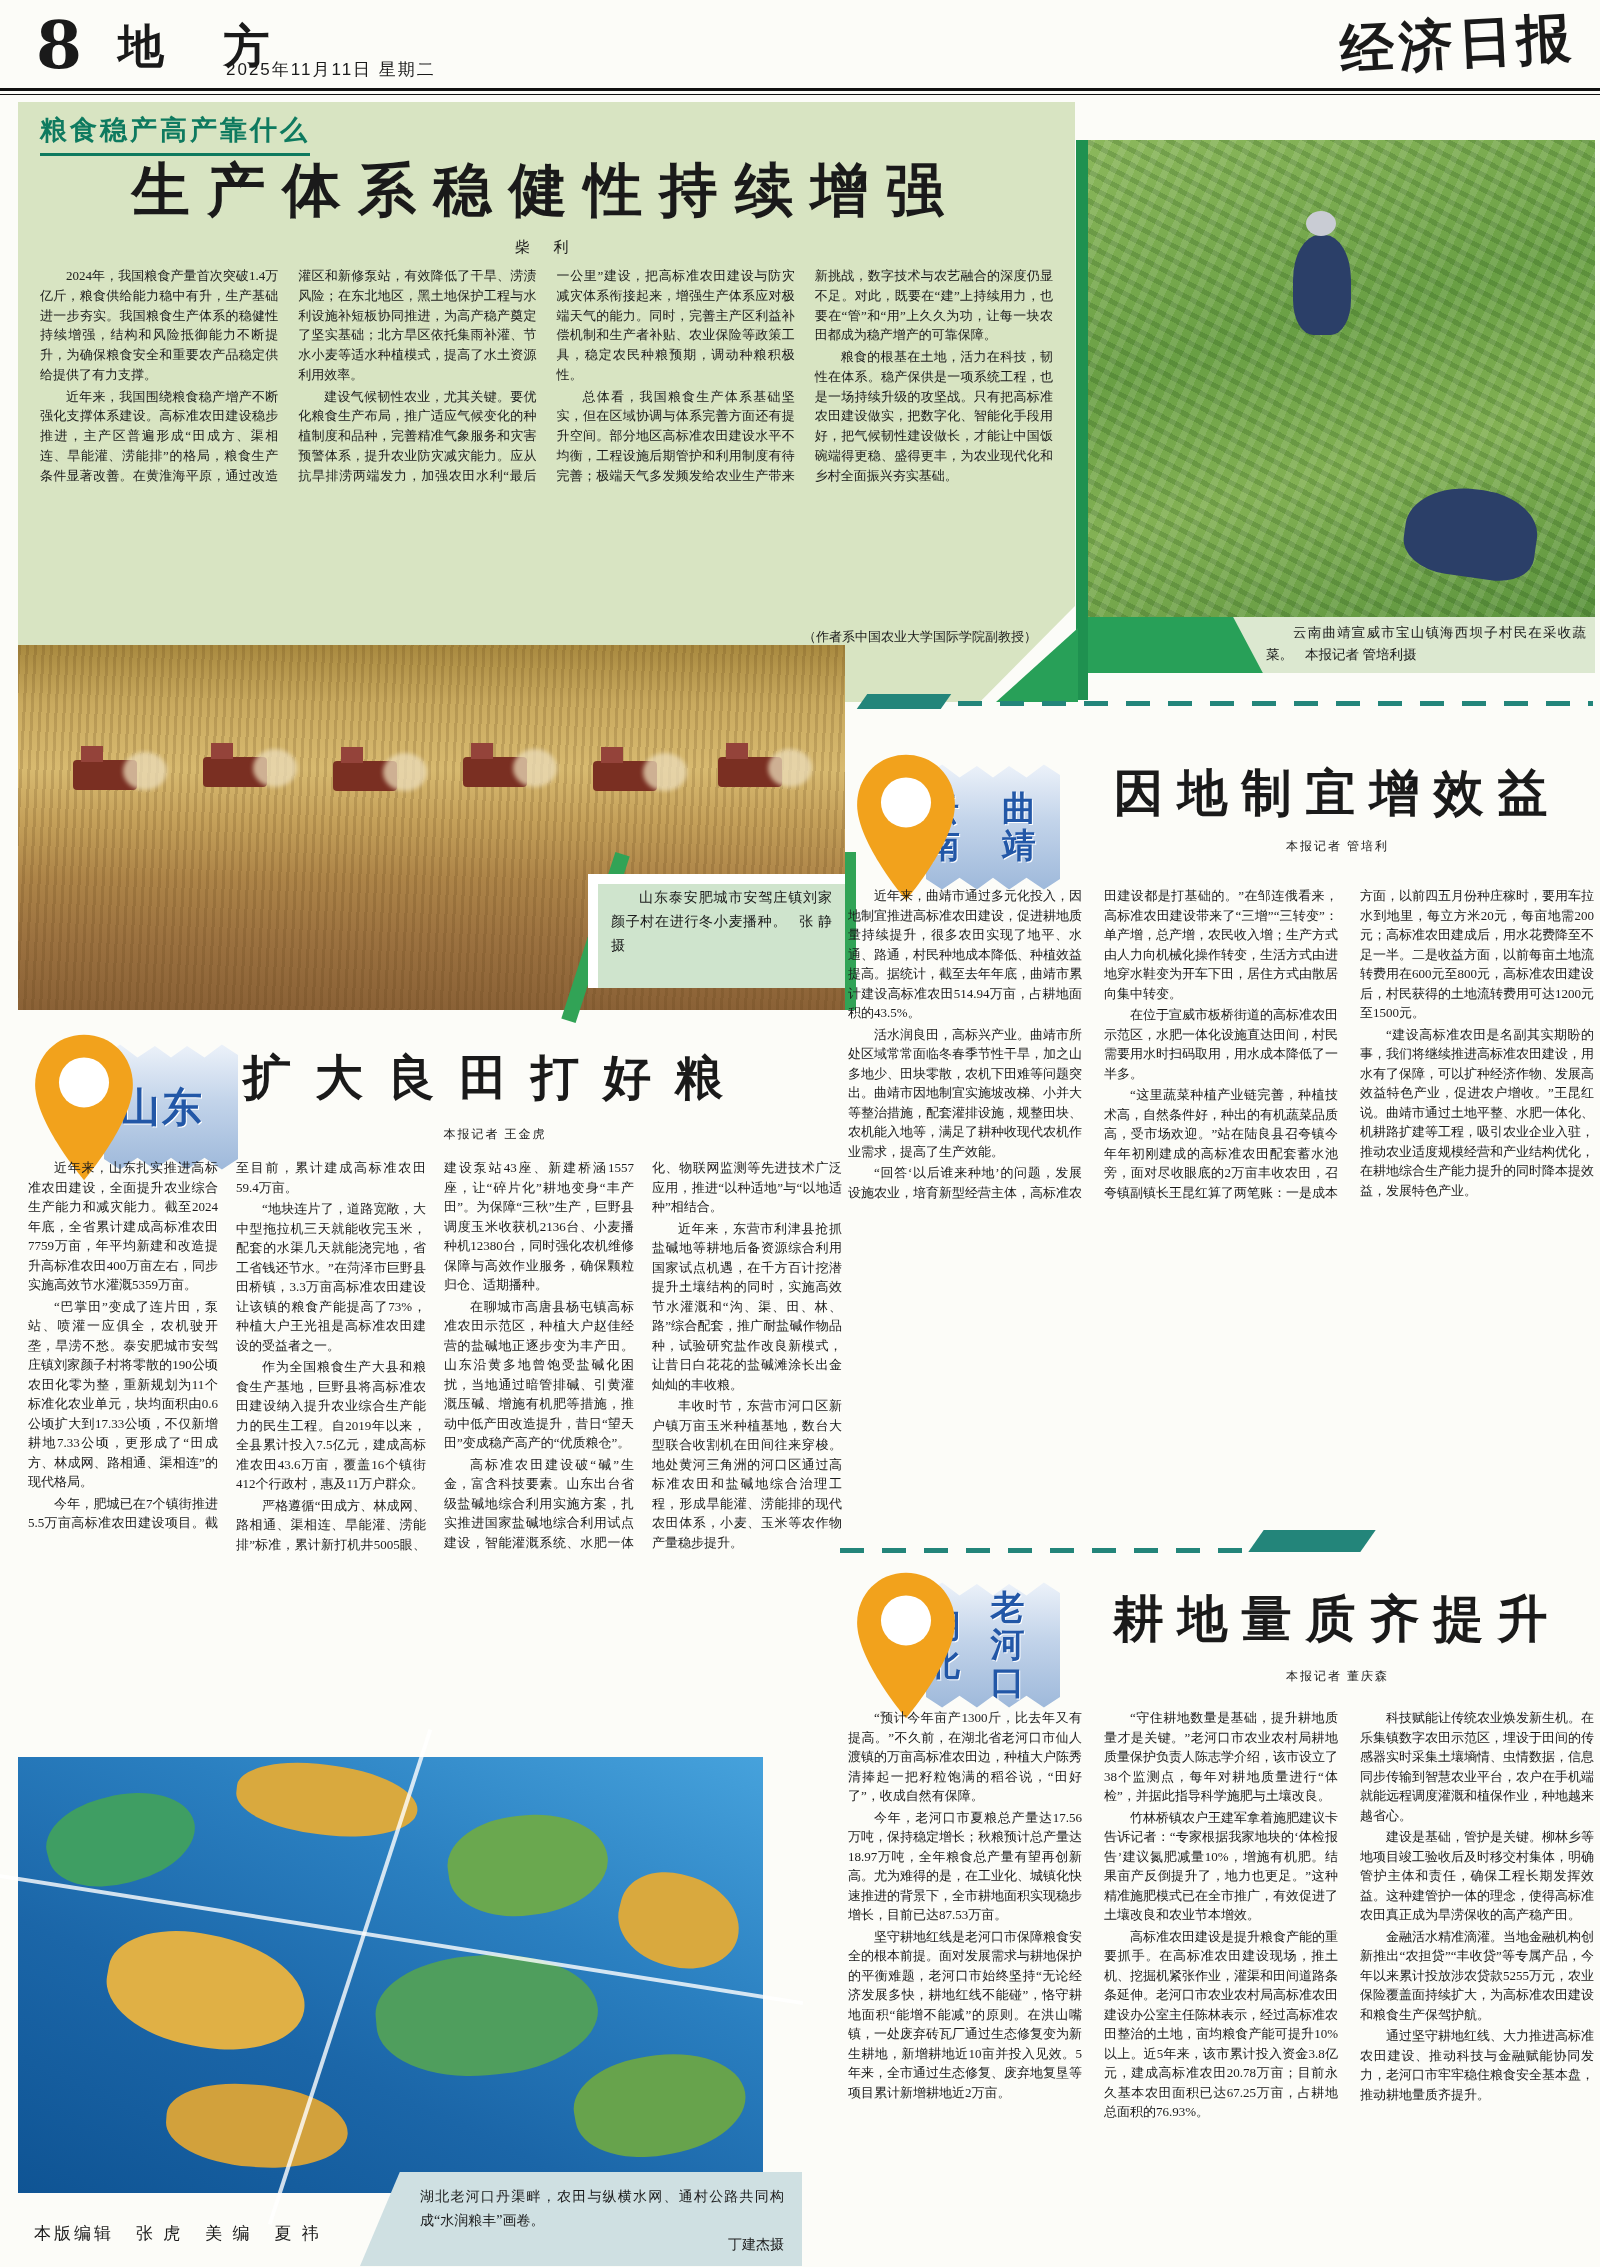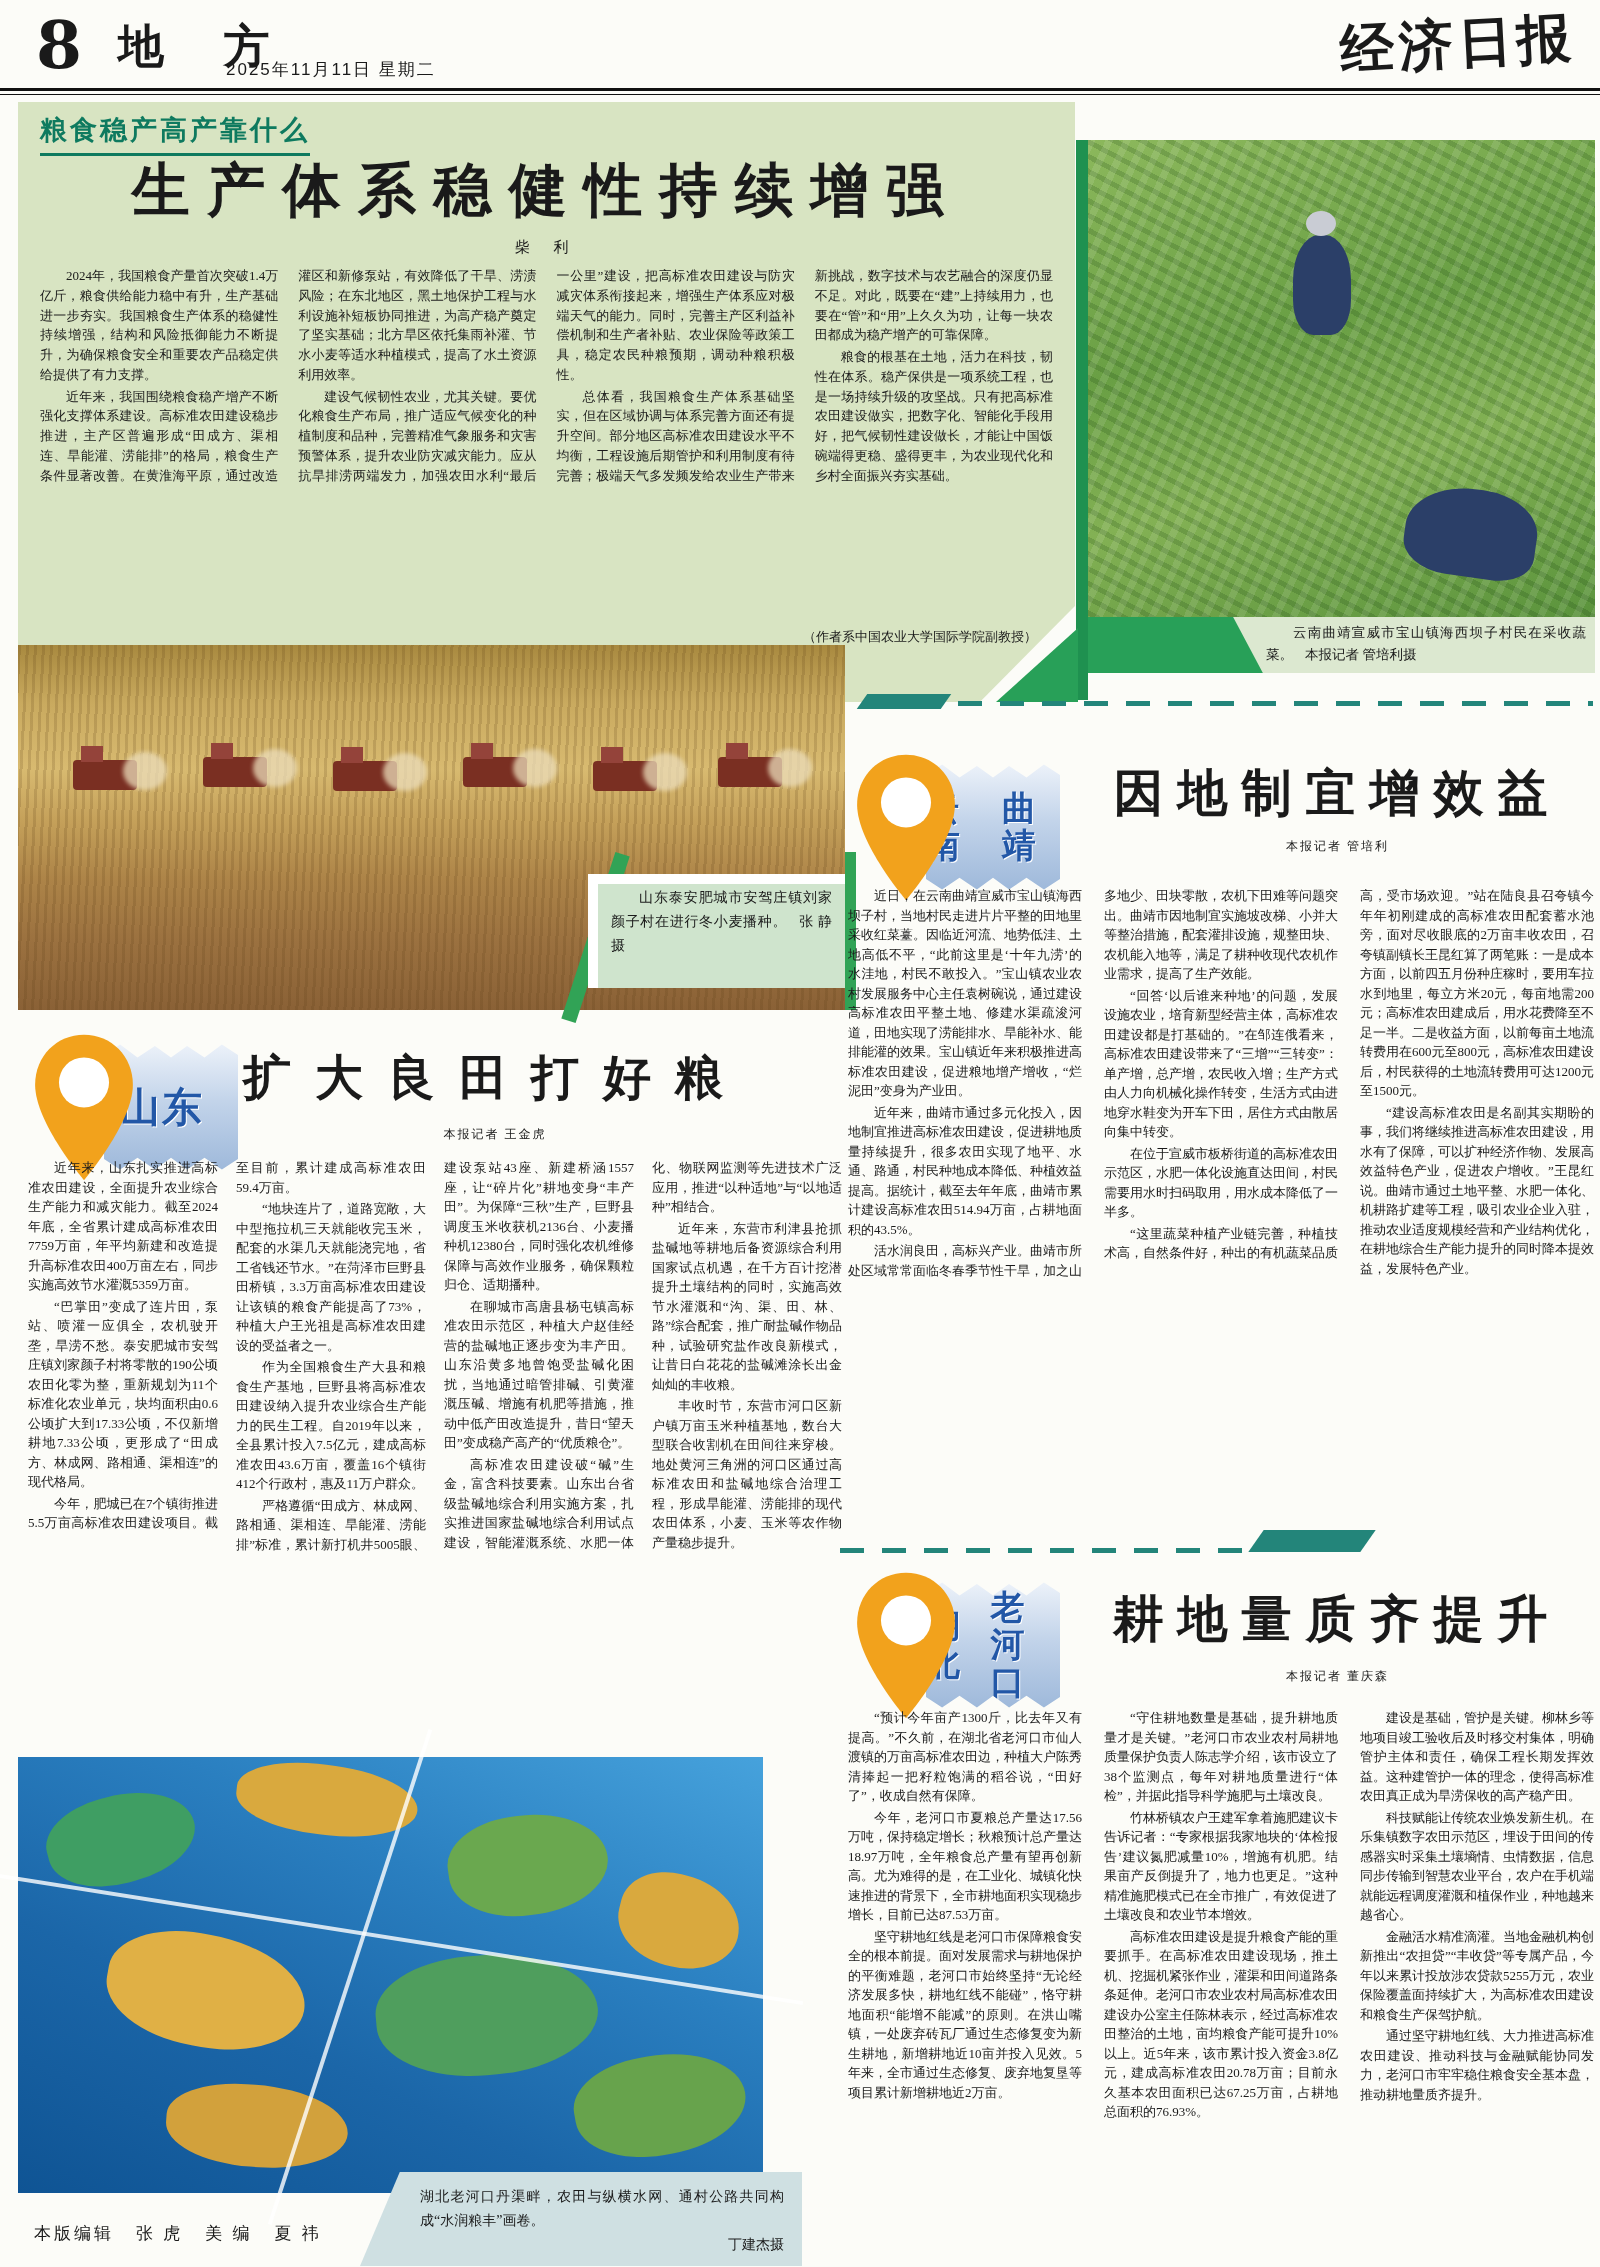--- a/index.html
+++ b/index.html
@@ -191,21 +191,20 @@
         <i>曲靖</i>
       </span>
       <svg viewBox="0 0 100 130">
         <path d="M50 4 C27 4 9 22 9 46 c0 32 41 80 41 80 s41-48 41-80 C91 22 73 4 50 4 Z" fill="#f2a21c"></path>
         <circle cx="50" cy="44" r="21" fill="#fff"></circle>
       </svg>
     </div>
     <h2>因地制宜增效益</h2>
     <div class="byline">本报记者 管培利</div>
     <div class="body">
-        <p class="para">近日，在云南曲靖宣威市宝山镇海西坝子村，当地村民走进片片平整的田地里采收红菜薹。因临近河流、地势低洼、土地高低不平，“此前这里是‘十年九涝’的水洼地，村民不敢投入。”宝山镇农业农村发展服务中心主任袁树碗说，通过建设高标准农田平整土地、修建水渠疏浚河道，田地实现了涝能排水、旱能补水、能排能灌的效果。宝山镇近年来积极推进高标准农田建设，促进粮地增产增收，“烂泥田”变身为产业田。</p>
         <p class="para">近年来，曲靖市通过多元化投入，因地制宜推进高标准农田建设，促进耕地质量持续提升，很多农田实现了地平、水通、路通，村民种地成本降低、种植效益提高。据统计，截至去年年底，曲靖市累计建设高标准农田514.94万亩，占耕地面积的43.5%。</p>
         <p class="para">活水润良田，高标兴产业。曲靖市所处区域常常面临冬春季节性干旱，加之山多地少、田块零散，农机下田难等问题突出。曲靖市因地制宜实施坡改梯、小并大等整治措施，配套灌排设施，规整田块、农机能入地等，满足了耕种收现代农机作业需求，提高了生产效能。</p>
         <p class="para">“回答‘以后谁来种地’的问题，发展设施农业，培育新型经营主体，高标准农田建设都是打基础的。”在邹连俄看来，高标准农田建设带来了“三增”“三转变”：单产增，总产增，农民收入增；生产方式由人力向机械化操作转变，生活方式由进地穿水鞋变为开车下田，居住方式由散居向集中转变。</p>
         <p class="para">在位于宣威市板桥街道的高标准农田示范区，水肥一体化设施直达田间，村民需要用水时扫码取用，用水成本降低了一半多。</p>
         <p class="para">“这里蔬菜种植产业链完善，种植技术高，自然条件好，种出的有机蔬菜品质高，受市场欢迎。”站在陆良县召夸镇今年年初刚建成的高标准农田配套蓄水池旁，面对尽收眼底的2万亩丰收农田，召夸镇副镇长王昆红算了两笔账：一是成本方面，以前四五月份种庄稼时，要用车拉水到地里，每立方米20元，每亩地需200元；高标准农田建成后，用水花费降至不足一半。二是收益方面，以前每亩土地流转费用在600元至800元，高标准农田建设后，村民获得的土地流转费用可达1200元至1500元。</p>
         <p class="para">“建设高标准农田是名副其实期盼的事，我们将继续推进高标准农田建设，用水有了保障，可以扩种经济作物、发展高效益特色产业，促进农户增收。”王昆红说。曲靖市通过土地平整、水肥一体化、机耕路扩建等工程，吸引农业企业入驻，推动农业适度规模经营和产业结构优化，在耕地综合生产能力提升的同时降本提效益，发展特色产业。</p>
       </div>
   </section>
 
   <section class="reg r-sd">
@@ -248,22 +247,22 @@
     </div>
     <h2>耕地量质齐提升</h2>
     <div class="byline">本报记者 董庆森</div>
     <div class="body">
         <p class="para">“预计今年亩产1300斤，比去年又有提高。”不久前，在湖北省老河口市仙人渡镇的万亩高标准农田边，种植大户陈秀清捧起一把籽粒饱满的稻谷说，“田好了”，收成自然有保障。</p>
         <p class="para">今年，老河口市夏粮总产量达17.56万吨，保持稳定增长；秋粮预计总产量达18.97万吨，全年粮食总产量有望再创新高。尤为难得的是，在工业化、城镇化快速推进的背景下，全市耕地面积实现稳步增长，目前已达87.53万亩。</p>
         <p class="para">坚守耕地红线是老河口市保障粮食安全的根本前提。面对发展需求与耕地保护的平衡难题，老河口市始终坚持“无论经济发展多快，耕地红线不能碰”，恪守耕地面积“能增不能减”的原则。在洪山嘴镇，一处废弃砖瓦厂通过生态修复变为新生耕地，新增耕地近10亩并投入见效。5年来，全市通过生态修复、废弃地复垦等项目累计新增耕地近2万亩。</p>
         <p class="para">“守住耕地数量是基础，提升耕地质量才是关键。”老河口市农业农村局耕地质量保护负责人陈志学介绍，该市设立了38个监测点，每年对耕地质量进行“体检”，并据此指导科学施肥与土壤改良。</p>
         <p class="para">竹林桥镇农户王建军拿着施肥建议卡告诉记者：“专家根据我家地块的‘体检报告’建议氮肥减量10%，增施有机肥。结果亩产反倒提升了，地力也更足。”这种精准施肥模式已在全市推广，有效促进了土壤改良和农业节本增效。</p>
         <p class="para">高标准农田建设是提升粮食产能的重要抓手。在高标准农田建设现场，推土机、挖掘机紧张作业，灌渠和田间道路条条延伸。老河口市农业农村局高标准农田建设办公室主任陈林表示，经过高标准农田整治的土地，亩均粮食产能可提升10%以上。近5年来，该市累计投入资金3.8亿元，建成高标准农田20.78万亩；目前永久基本农田面积已达67.25万亩，占耕地总面积的76.93%。</p>
+        <p class="para">科技赋能让传统农业焕发新生机。在乐集镇数字农田示范区，埋设于田间的传感器实时采集土壤墒情、虫情数据，信息同步传输到智慧农业平台，农户在手机端就能远程调度灌溉和植保作业，种地越来越省心。</p>
         <p class="para">建设是基础，管护是关键。柳林乡等地项目竣工验收后及时移交村集体，明确管护主体和责任，确保工程长期发挥效益。这种建管护一体的理念，使得高标准农田真正成为旱涝保收的高产稳产田。</p>
-        <p class="para">科技赋能让传统农业焕发新生机。在乐集镇数字农田示范区，埋设于田间的传感器实时采集土壤墒情、虫情数据，信息同步传输到智慧农业平台，农户在手机端就能远程调度灌溉和植保作业，种地越来越省心。</p>
         <p class="para">金融活水精准滴灌。当地金融机构创新推出“农担贷”“丰收贷”等专属产品，今年以来累计投放涉农贷款5255万元，农业保险覆盖面持续扩大，为高标准农田建设和粮食生产保驾护航。</p>
         <p class="para">通过坚守耕地红线、大力推进高标准农田建设、推动科技与金融赋能协同发力，老河口市牢牢稳住粮食安全基本盘，推动耕地量质齐提升。</p>
       </div>
   </section>
 
   <div class="photo aerial">
     <div class="isl i1"></div>
     <div class="isl i2"></div>
     <div class="isl i3"></div>
     <div class="isl i4"></div>

